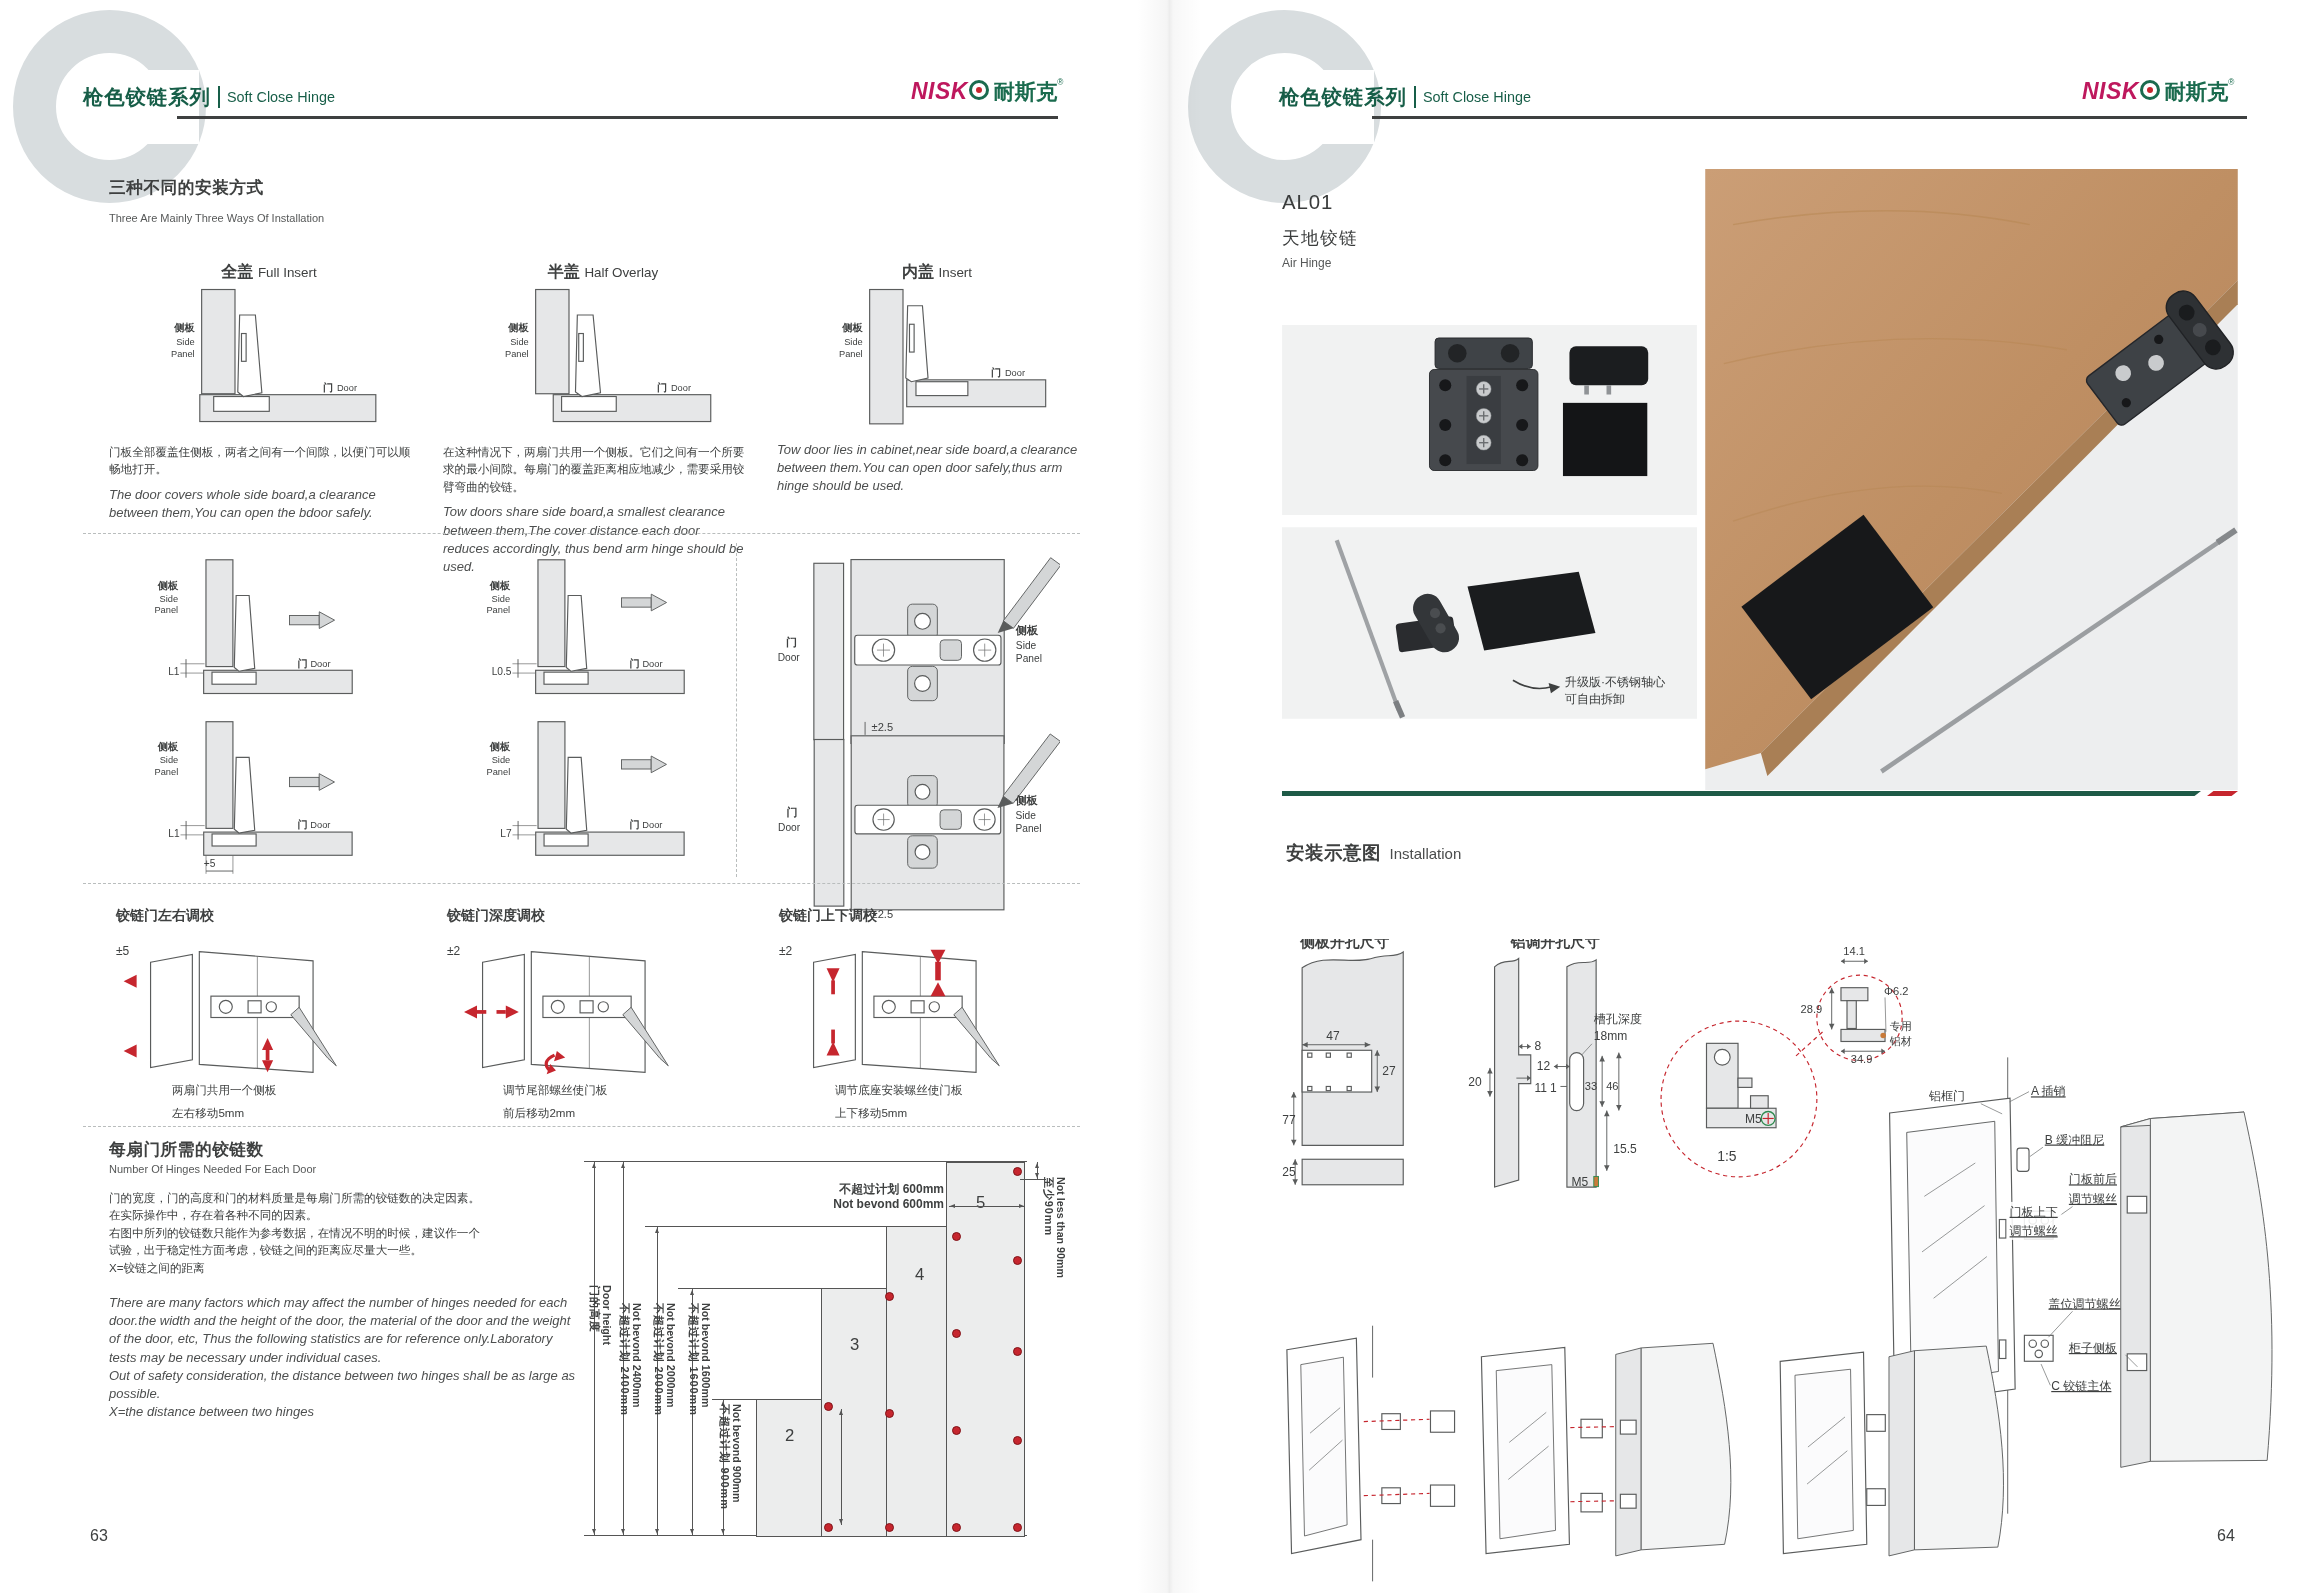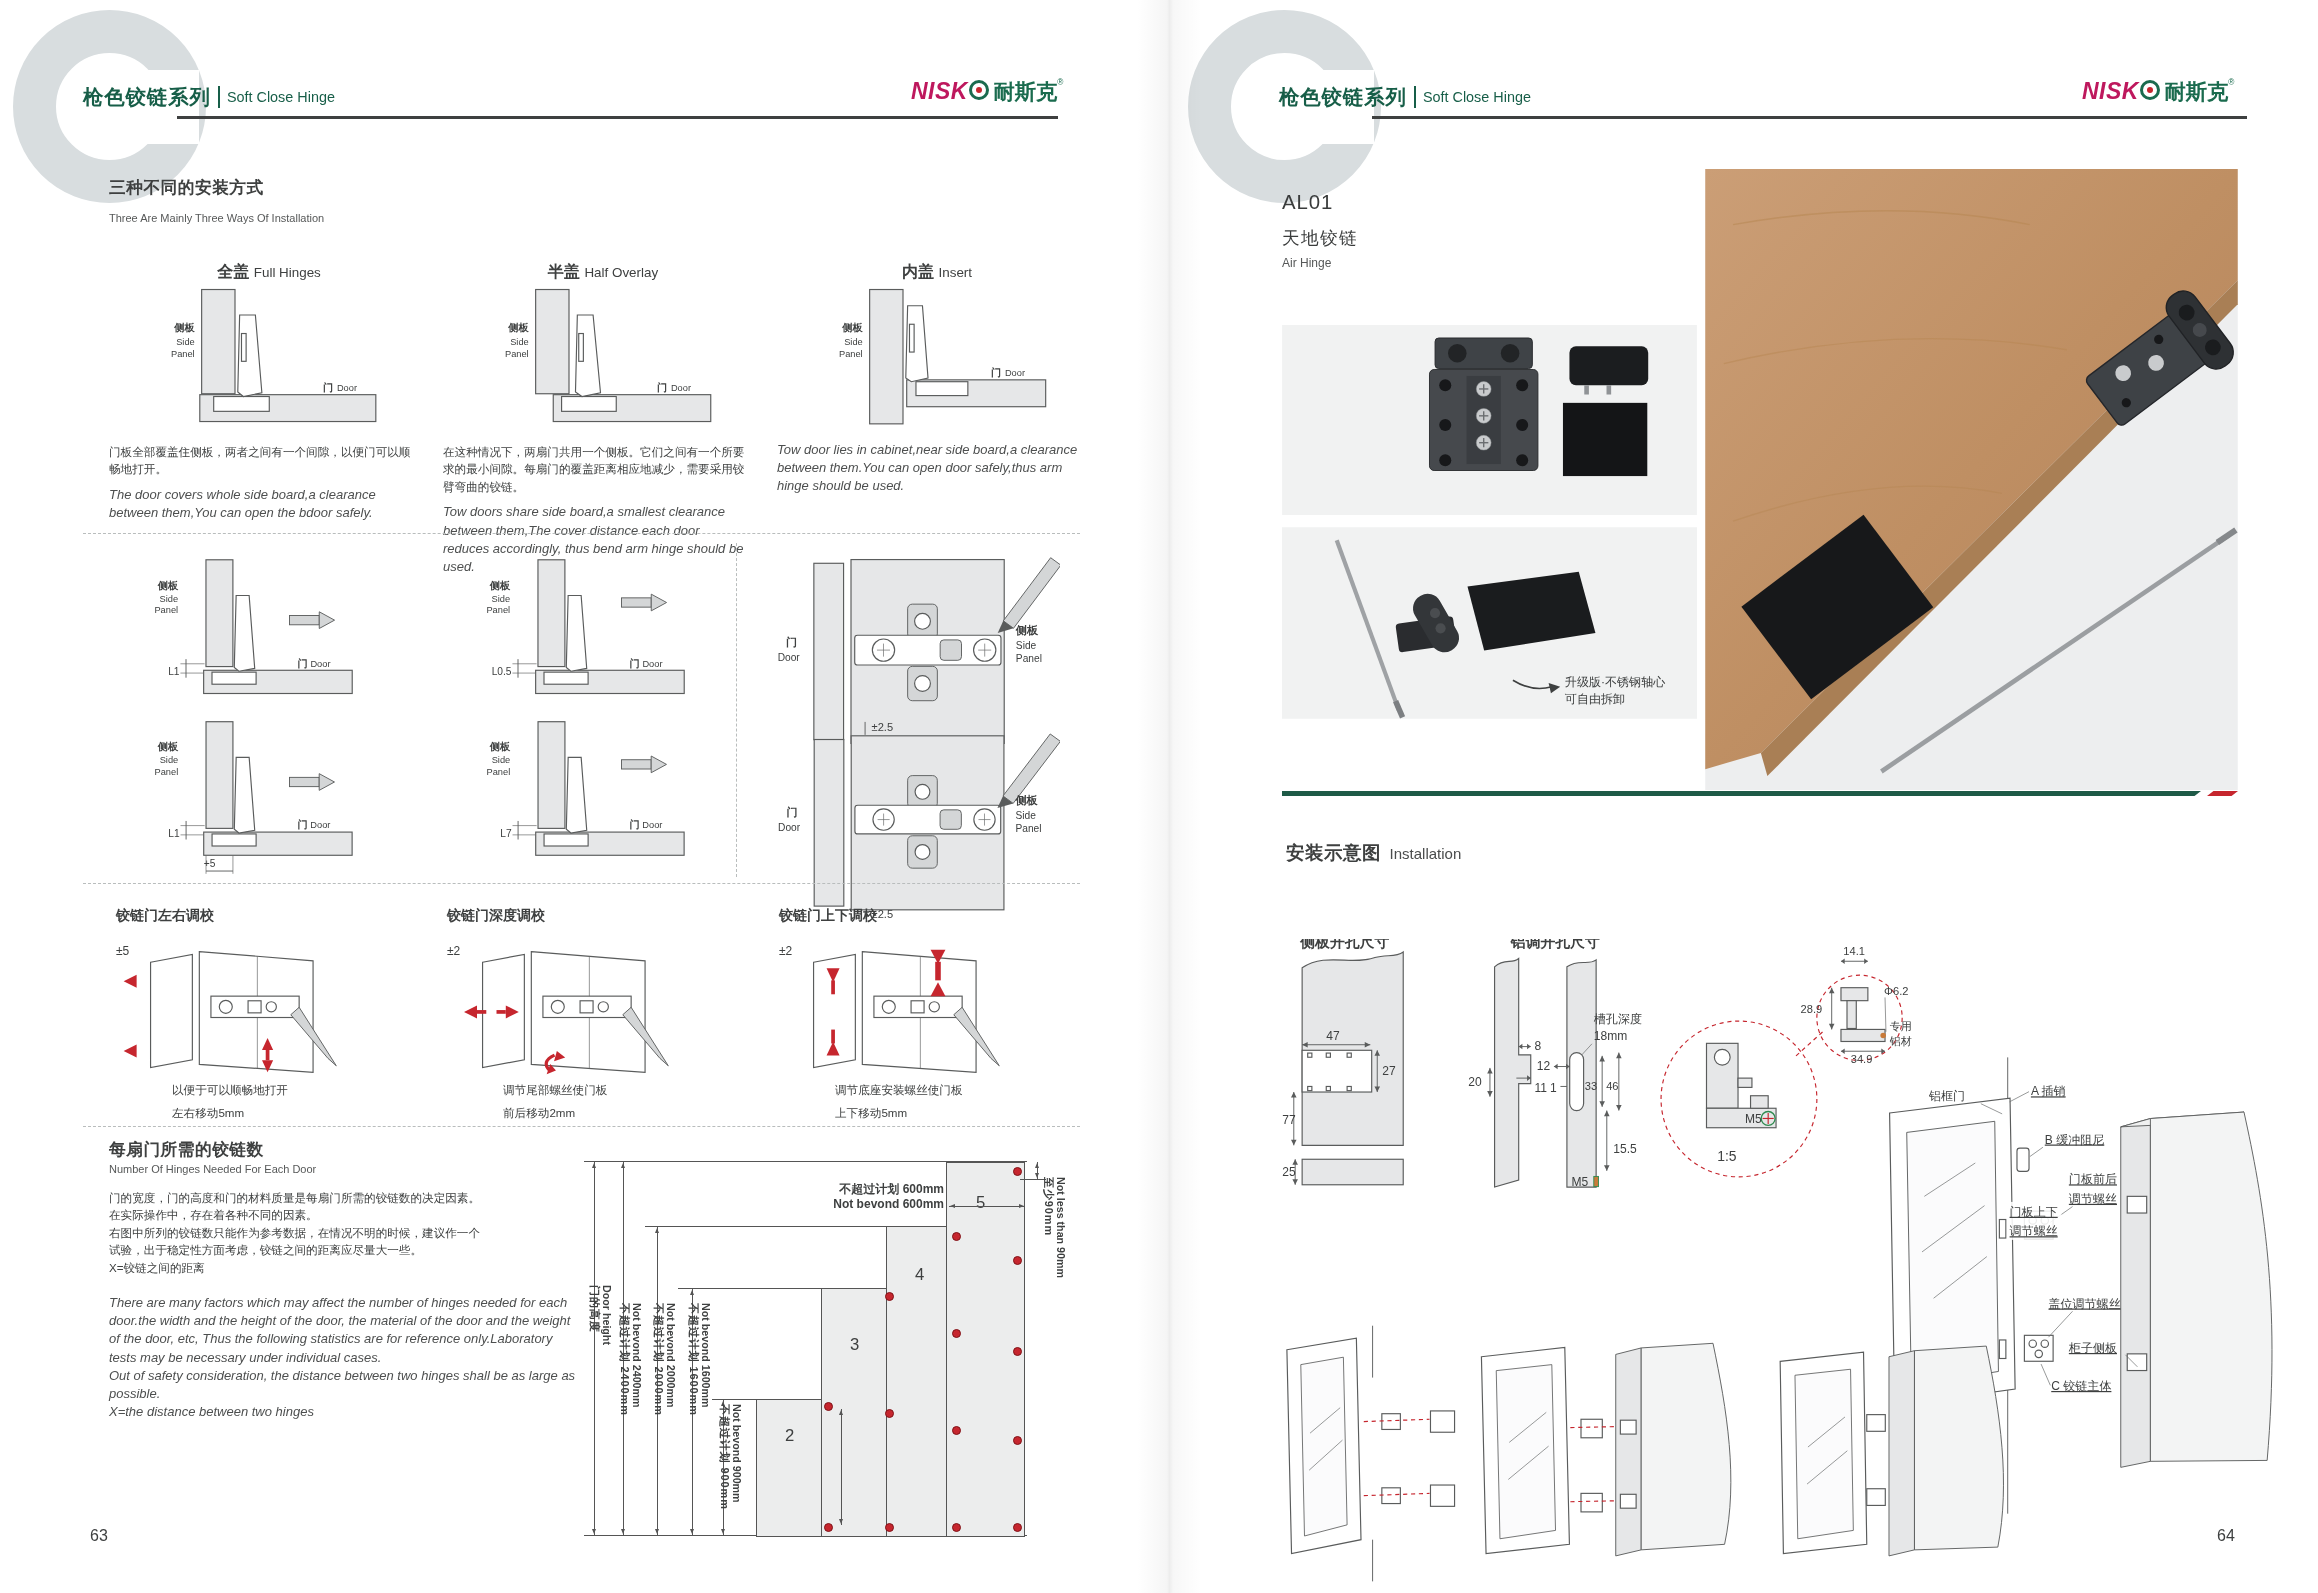--- a/index.html
+++ b/index.html
@@ -98,21 +98,21 @@
     <div class="abs" style="left:911px;top:77px;">
       <span class="lg">NISK</span><span class="lgo"><span class="lgd"></span></span><span class="lgc">耐斯克</span><span class="lgr">®</span>
     </div>
     <div class="rule abs" style="left:177px;top:116px;width:881px;"></div>
 
     <div class="abs st-cn" style="left:109px;top:176px;">三种不同的安装方式</div>
     <div class="abs st-en" style="left:109px;top:212px;">Three Are Mainly Three Ways Of Installation</div>
 
     <div class="abs" style="left:109px;top:262px;width:320px;">
       <div style="text-align:center;">
-        <span class="colh-cn">全盖</span><span class="colh-en">Full Hinges</span>
+        <span class="colh-cn">全盖</span><span class="colh-en">Full Insert</span>
       </div>
       <svg width="315" height="144" viewBox="0 0 680 310" style="margin-top:3.7px;">
         <rect class="sp" x="200" y="5" width="72" height="225"></rect>
         <rect class="sp" x="196" y="232" width="380" height="58"></rect>
         <rect class="cup" x="226" y="236" width="120" height="32"></rect>
         <polygon class="cup" points="282,60 316,60 330,228 290,236 278,226"></polygon>
         <rect class="cup" x="286" y="100" width="10" height="60"></rect>
         <text class="t22b" x="185" y="95" text-anchor="end">侧板</text>
         <text class="t20" x="185" y="125" text-anchor="end">Side</text>
         <text class="t20" x="185" y="151" text-anchor="end">Panel</text>
@@ -303,21 +303,21 @@
         <circle class="cup" cx="330" cy="131" r="11"></circle>
         <rect class="cup" x="280" y="118" width="28" height="26"></rect>
       <polygon class="sp2" points="470,258 452,242 372,148 390,132"></polygon>
       <polygon class="red" points="40,62 12,76 40,90"></polygon>
       <polygon class="red" points="40,212 12,226 40,240"></polygon>
       <polygon class="red" points="322,198 310,224 334,224"></polygon>
         <rect class="red" x="318" y="222" width="8" height="24"></rect>
         <polygon class="red" points="322,272 310,246 334,246"></polygon>
     </svg>
     <div class="abs cap" style="left:172px;top:1078px;">
-      <div>以便于可以顺畅地打开</div>
+      <div>两扇门共用一个侧板</div>
         <div>左右移动5mm</div>
     </div>
 
     <div class="abs adjt" style="left:447px;top:907px;">铰链门深度调校</div>
     <div class="abs tol" style="left:447px;top:944px;">±2</div>
     <svg class="abs" style="left:450px;top:946px;" width="288" height="130" viewBox="0 0 620 280">
       <polygon class="cup" points="70,35 160,18 160,245 70,262"></polygon>
       <polygon class="cup" points="175,12 420,32 420,272 175,255"></polygon>
       <line class="lnt" x1="300" y1="22" x2="300" y2="263"></line>
       <rect class="cup" x="200" y="108" width="190" height="46"></rect>

